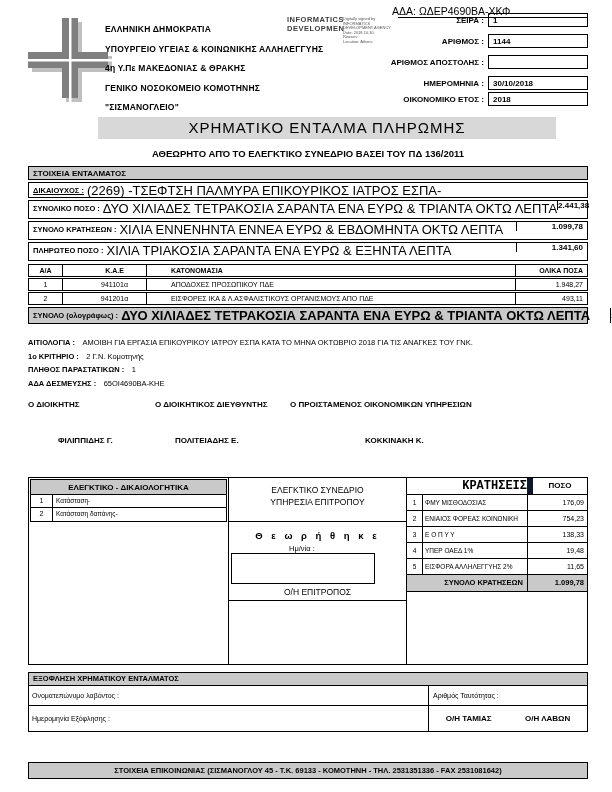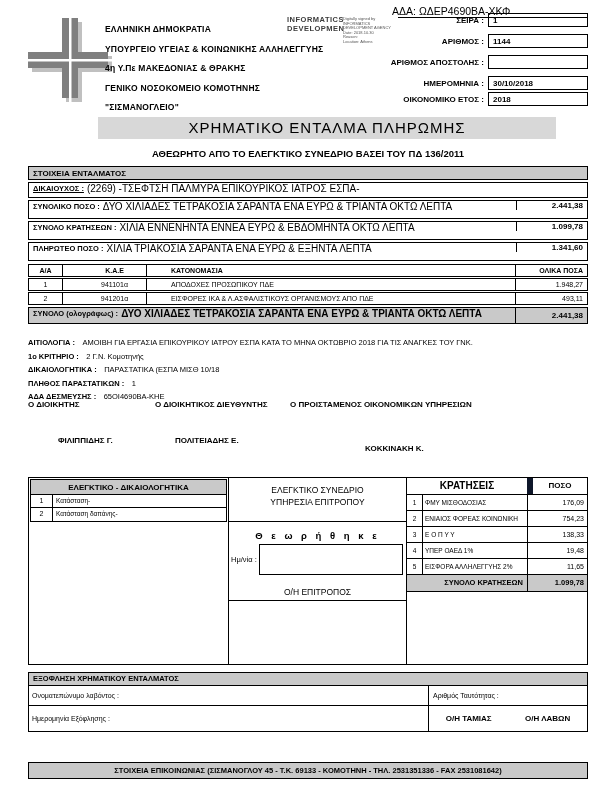--- a/index.html
+++ b/index.html
@@ -31,21 +31,21 @@
     font-size:15px; letter-spacing:1px; text-align:center; line-height:22px; }
   .subtitle { position:absolute; left:28px; top:148px; width:560px; text-align:center; font-size:9.5px; font-weight:bold; }
   
   .details { position:absolute; left:28px; top:166px; width:560px; }
   .sec-bar { height:14px; background:#c9c9c9; border:1px solid #000; font-size:8px; font-weight:bold; line-height:13px; padding-left:4px; }
   .drow { display:flex; border:1px solid #000; margin-top:2px; align-items:flex-start; }
   .drow .left { flex:1; display:flex; align-items:center; padding-left:4px; }
   .drow.h15 { height:16px; } .drow.h18 { height:19px; }
   .dlabel { font-size:7.5px; font-weight:bold; white-space:nowrap; }
   .dlabel.u { text-decoration:underline; }
-  .dtext { font-size:10px; margin-left:3px; white-space:nowrap; }
+  .dtext { font-size:13px; margin-left:3px; white-space:nowrap; }
   .damt { width:71px; border-left:1px solid #000; display:flex; align-items:center; justify-content:flex-end; padding-right:4px; font-size:8px; font-weight:bold; }
   
   .kae { position:absolute; left:28px; top:264px; width:560px; }
   .krow { display:flex; border:1px solid #000; align-items:flex-start; height:13px; margin-top:1px;gap:20px; }
   .krow:first-child { margin-top:0; }
   .k-aa { width:34px; border-right:1px solid #000; text-align:center; font-size:7px; line-height:11px; }
   .k-code { width:64px; border-right:1px solid #000; text-align:center; font-size:7px; line-height:11px; }
   .k-name { flex:1; font-size:7px; line-height:11px; padding-left:4px; }
   .k-amt { width:72px; border-left:1px solid #000; text-align:right; font-size:7px; line-height:11px; padding-right:4px; }
   .krow.head { font-weight:bold; }
@@ -55,43 +55,43 @@
   
   .info { position:absolute; left:28px; top:331px; width:560px; }
   .iline { height:13.5px; white-space:nowrap; }
   .ilabel { font-size:7.5px; font-weight:bold; }
   .itext { font-size:7.5px; margin-left:3px; }
   
   .sig-titles { position:absolute; left:28px; top:400px; width:560px; height:12px; }
   .sig-titles span, .sig-names span { position:absolute; font-size:8px; font-weight:bold; white-space:nowrap; }
   .sig-names { position:absolute; left:28px; top:436px; width:560px; height:12px; }
   .st1 { left:0; } .st2 { left:127px; } .st3 { left:262px; }
-  .sn1 { left:0;margin-left:30px; } .sn2 { left:147px; } .sn3 { left:337px;margin-top:8px; }
+  .sn1 { left:0;margin-left:30px; } .sn2 { left:147px; } .sn3 { left:337px; }
   
   .middle { position:absolute; left:28px; top:477px; width:560px; height:188px; border:1px solid #000; display:flex; }
   .mcol-left { width:200px; border-right:1px solid #000; padding:1px; }
   .att-table { border:1px solid #000; }
   .att-head { height:15px; background:#c9c9c9; border-bottom:1px solid #000; text-align:center; font-size:8px; font-weight:bold; line-height:15px; }
   .att-row { display:flex; height:13px; border-bottom:1px solid #000; }
   .att-row:last-child { border-bottom:none; }
   .att-num { width:22px; border-right:1px solid #000; text-align:center; font-size:7px; line-height:12px; }
   .att-text { flex:1; font-size:6.5px; line-height:12px; padding-left:3px; }
   .mcol-center { width:178px; border-right:1px solid #000; position:relative; text-align:center; }
   .court1 { position:absolute; top:7px; width:100%; font-size:8.5px; }
   .court2 { position:absolute; top:19px; width:100%; font-size:8.5px; }
   .mdiv1 { position:absolute; top:43px; left:0; right:0; border-top:1px solid #000; }
   .approved { position:absolute; top:52px; width:100%; font-size:9.5px; font-weight:bold; letter-spacing:3px; }
-  .daterow { position:absolute; top:66px; left:2px; display:flex; align-items:center; text-align:left; }
+  .daterow { position:absolute; top:66px; left:2px; display:flex; align-items:center; text-align:left;flex-direction:column; }
   .datelabel { font-size:7.5px; width:28px; }
   .datebox { width:144px; height:31px; border:1px solid #000; }
   .commissioner { position:absolute; top:109px; width:100%; font-size:8.5px; }
   .mdiv2 { position:absolute; top:122px; left:0; right:0; border-top:1px solid #000; }
   .mcol-right { flex:1; }
   .ded-head { display:flex; height:17px; border-bottom:1px solid #000; font-weight:bold; }
-  .ded-title { flex:1; text-align:center; font-size:10px; line-height:16px; }
+  .ded-title { flex:1; text-align:right; font-size:12px; line-height:16px;font-family:Liberation Mono, monospace; }
   .ded-amt-h { width:60px; border-left:6px solid #0f172a; text-align:center; font-size:8px; line-height:16px; }
   .ded-row { display:flex; height:16px; border-bottom:1px solid #000; }
   .ded-num { width:16px; border-right:1px solid #000; text-align:center; font-size:6.5px; line-height:15px; }
   .ded-name { flex:1; font-size:6.5px; line-height:15px; padding-left:2px; white-space:nowrap; overflow:hidden; }
   .ded-amt { width:60px; border-left:1px solid #000; text-align:right; font-size:7px; line-height:15px; padding-right:3px; }
   .ded-total { display:flex; height:17px; border-bottom:1px solid #000; background:#c9c9c9; }
   .ded-total-label { flex:1; text-align:right; font-size:7.5px; font-weight:bold; line-height:16px; padding-right:4px; }
   .ded-total-amt { width:60px; border-left:1px solid #000; text-align:right; font-size:7.5px; font-weight:bold; line-height:16px; padding-right:3px; }
   
   .payment { position:absolute; left:28px; top:672px; width:560px; border:1px solid #000; }
@@ -246,24 +246,20 @@
   <div class="info">
     <div class="iline">
       <span class="ilabel">ΑΙΤΙΟΛΟΓΙΑ :</span>
       <span class="itext">ΑΜΟΙΒΗ ΓΙΑ ΕΡΓΑΣΙΑ ΕΠΙΚΟΥΡΙΚΟΥ ΙΑΤΡΟΥ ΕΣΠΑ ΚΑΤΑ ΤΟ ΜΗΝΑ ΟΚΤΩΒΡΙΟ 2018 ΓΙΑ ΤΙΣ ΑΝΑΓΚΕΣ ΤΟΥ ΓΝΚ.</span>
     </div>
     <div class="iline">
       <span class="ilabel">1ο ΚΡΙΤΗΡΙΟ :</span>
       <span class="itext">2 Γ.Ν. Κομοτηνής</span>
     </div>
     <div class="iline">
-      <span class="ilabel">ΔΙΚΑΙΟΛΟΓΗΤΙΚΑ :</span>
-      <span class="itext">ΠΑΡΑΣΤΑΤΙΚΑ (ΕΣΠΑ ΜΙΣΘ 10/18</span>
-    </div>
-    <div class="iline">
       <span class="ilabel">ΠΛΗΘΟΣ ΠΑΡΑΣΤΑΤΙΚΩΝ :</span>
       <span class="itext">1</span>
     </div>
     <div class="iline">
       <span class="ilabel">ΑΔΑ ΔΕΣΜΕΥΣΗΣ :</span>
       <span class="itext">65ΟΙ4690ΒΑ-ΚΗΕ</span>
     </div>
   </div>
 
   <div class="sig-titles">

